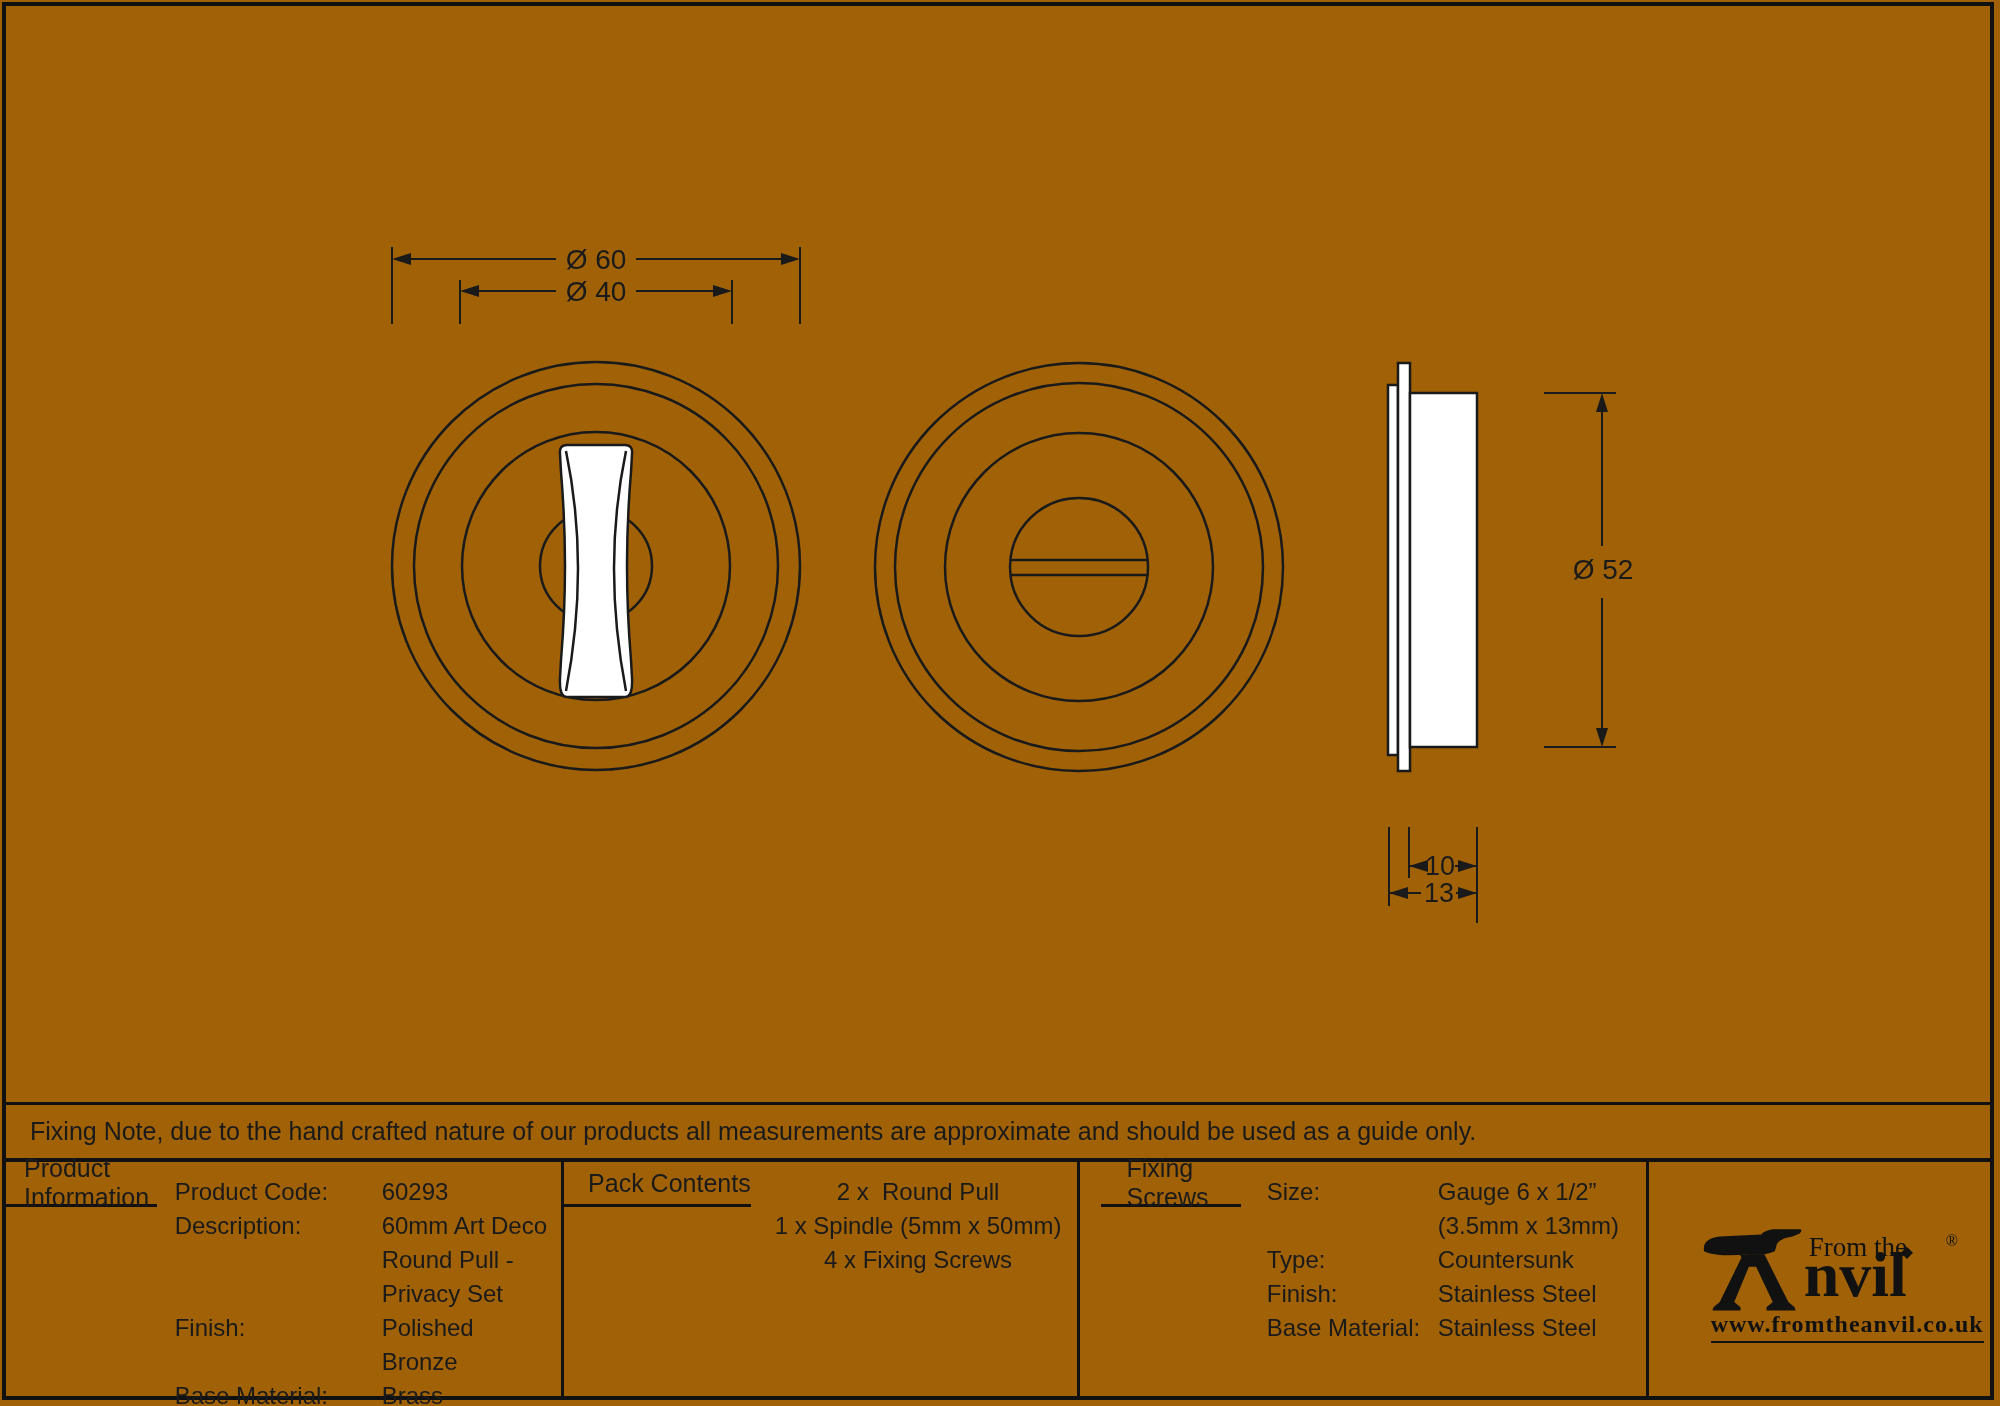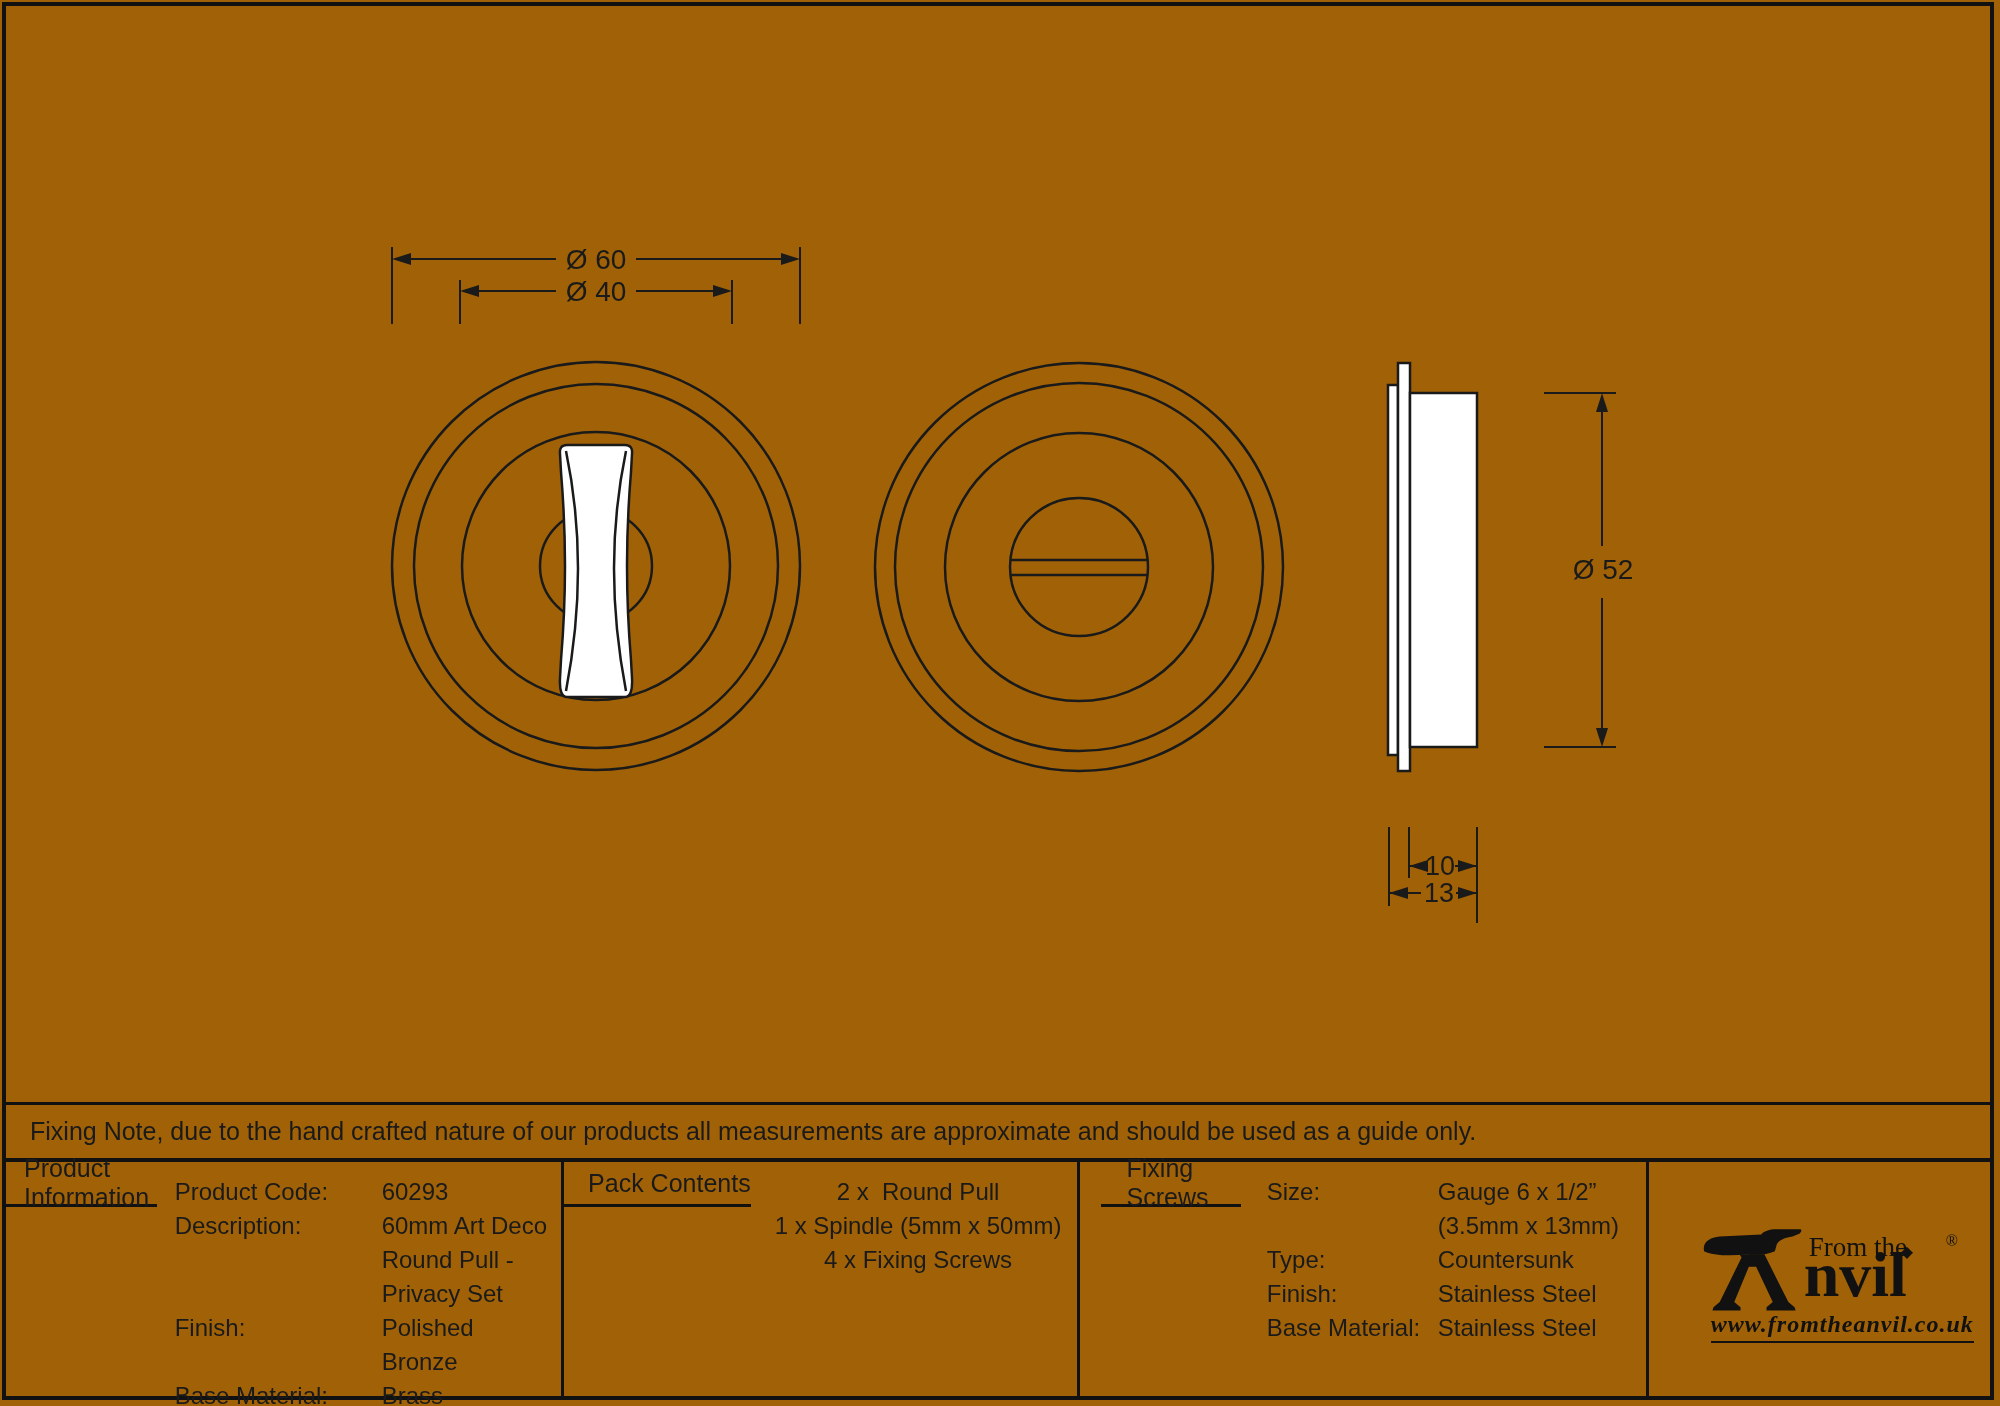--- a/index.html
+++ b/index.html
@@ -38,21 +38,21 @@
   .logo-wrap{position:absolute;left:0;top:0;width:100%;height:100%;}
   .anvil-icon{position:absolute;left:52px;top:66px;}
   .brand-fromthe{position:absolute;left:160px;top:70px;
                  font-family:"Liberation Serif",serif;font-size:27px;color:#111;}
   .brand-diamond{position:absolute;left:252px;top:80px;font-size:16px;color:#111;}
   .brand-rest{position:absolute;left:155px;top:86px;font-family:"Liberation Serif",serif;
               font-size:64px;line-height:0.85;font-weight:700;color:#111;}
   .brand-reg{position:absolute;left:297px;top:70px;font-size:16px;
              font-family:"Liberation Serif",serif;color:#111;}
   .brand-site{position:absolute;left:62px;top:149px;font-family:"Liberation Serif",serif;
-              font-style:italic;font-weight:700;font-size:24px;letter-spacing:1px;color:#111;
+              font-weight:700;font-size:24px;letter-spacing:1px;color:#111;
               border-bottom:2.5px solid #111;padding-bottom:3px;}
 </style>
 </head>
 <body>
 
 <div class="sheet">
   <div class="frame"></div>
 
   <svg class="drawing-svg" width="2000" height="1104" viewBox="0 0 2000 1104">
     <g stroke="#1a1a1a" fill="none" stroke-width="2.5">

